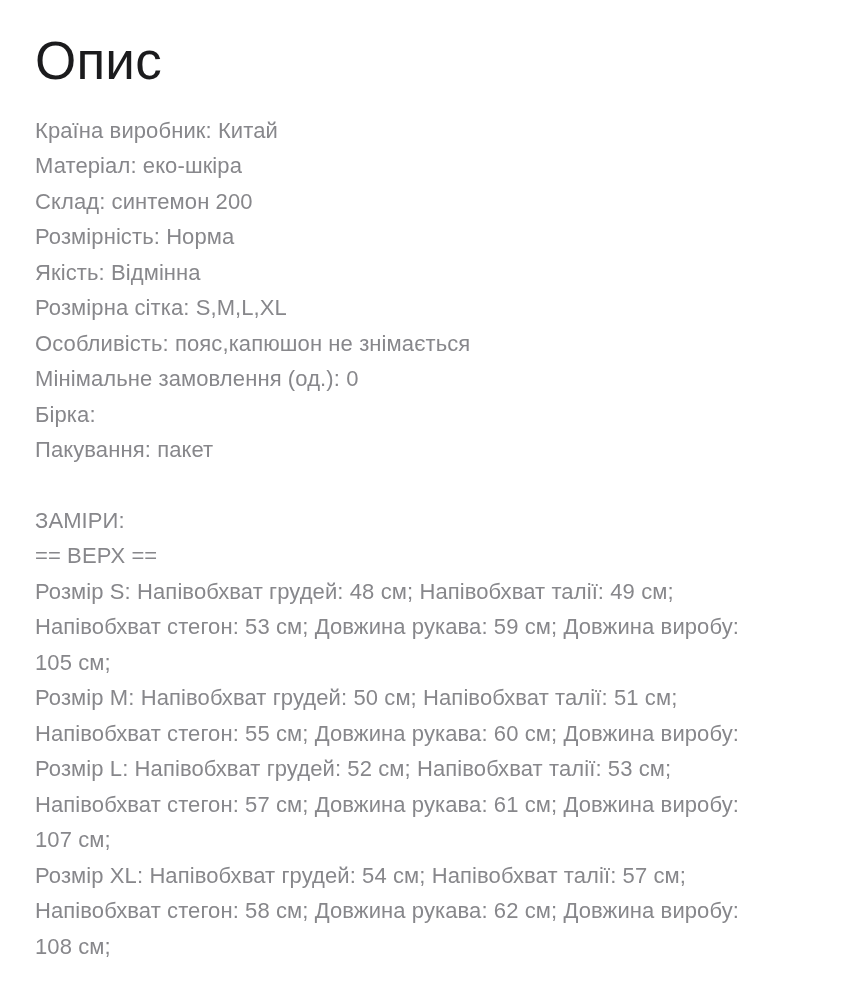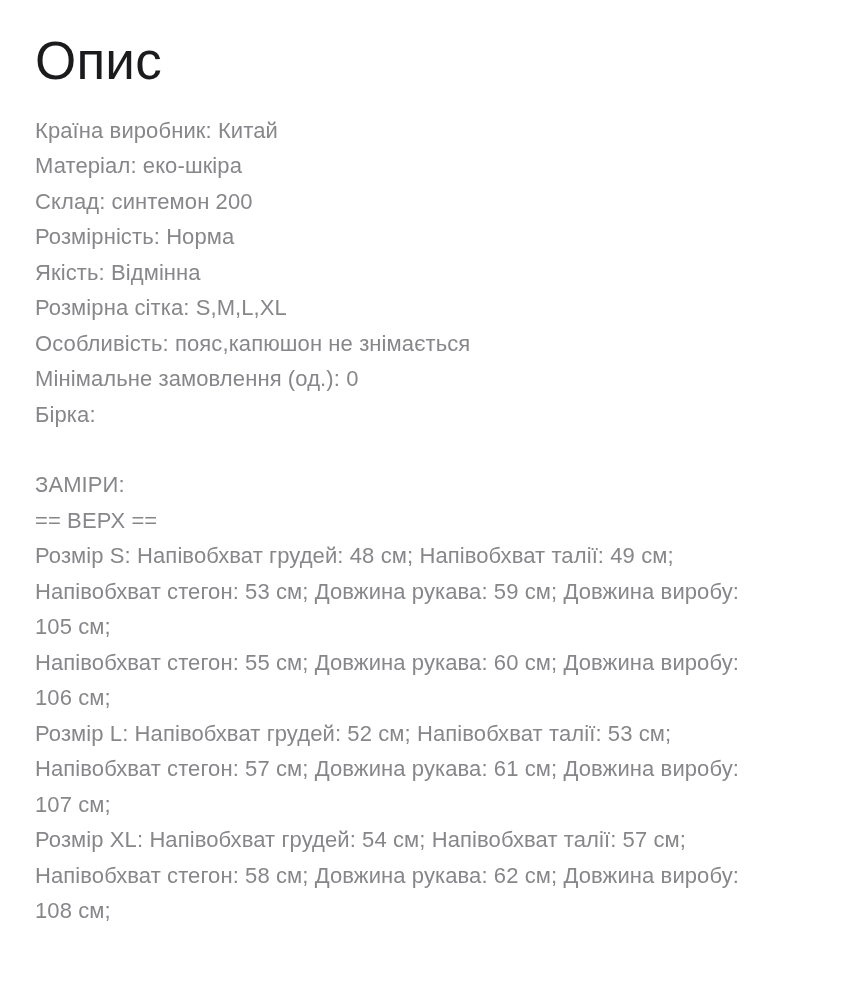--- a/index.html
+++ b/index.html
@@ -53,35 +53,36 @@
   <div class="info-block">
     <p class="text-line">Країна виробник: Китай</p>
     <p class="text-line">Матеріал: еко-шкіра</p>
     <p class="text-line">Склад: синтемон 200</p>
     <p class="text-line">Розмірність: Норма</p>
     <p class="text-line">Якість: Відмінна</p>
     <p class="text-line">Розмірна сітка: S,M,L,XL</p>
     <p class="text-line">Особливість: пояс,капюшон не знімається</p>
     <p class="text-line">Мінімальне замовлення (од.): 0</p>
     <p class="text-line">Бірка:</p>
+    <p class="text-line">Пакування: пакет</p>
   </div>
 
   <div class="measures-block">
     <p class="text-line">ЗАМІРИ:</p>
     <p class="text-line">== ВЕРХ ==</p>
 
     <div>
       <p class="text-line">Розмір S: Напівобхват грудей: 48 см; Напівобхват талії: 49 см;</p>
       <p class="text-line">Напівобхват стегон: 53 см; Довжина рукава: 59 см; Довжина виробу:</p>
       <p class="text-line">105 см;</p>
     </div>
 
     <div>
+      <p class="text-line">Розмір M: Напівобхват грудей: 50 см; Напівобхват талії: 51 см;</p>
       <p class="text-line">Напівобхват стегон: 55 см; Довжина рукава: 60 см; Довжина виробу:</p>
-      <p class="text-line">106 см;</p>
     </div>
 
     <div>
       <p class="text-line">Розмір L: Напівобхват грудей: 52 см; Напівобхват талії: 53 см;</p>
       <p class="text-line">Напівобхват стегон: 57 см; Довжина рукава: 61 см; Довжина виробу:</p>
       <p class="text-line">107 см;</p>
     </div>
 
     <div>
       <p class="text-line">Розмір XL: Напівобхват грудей: 54 см; Напівобхват талії: 57 см;</p>

